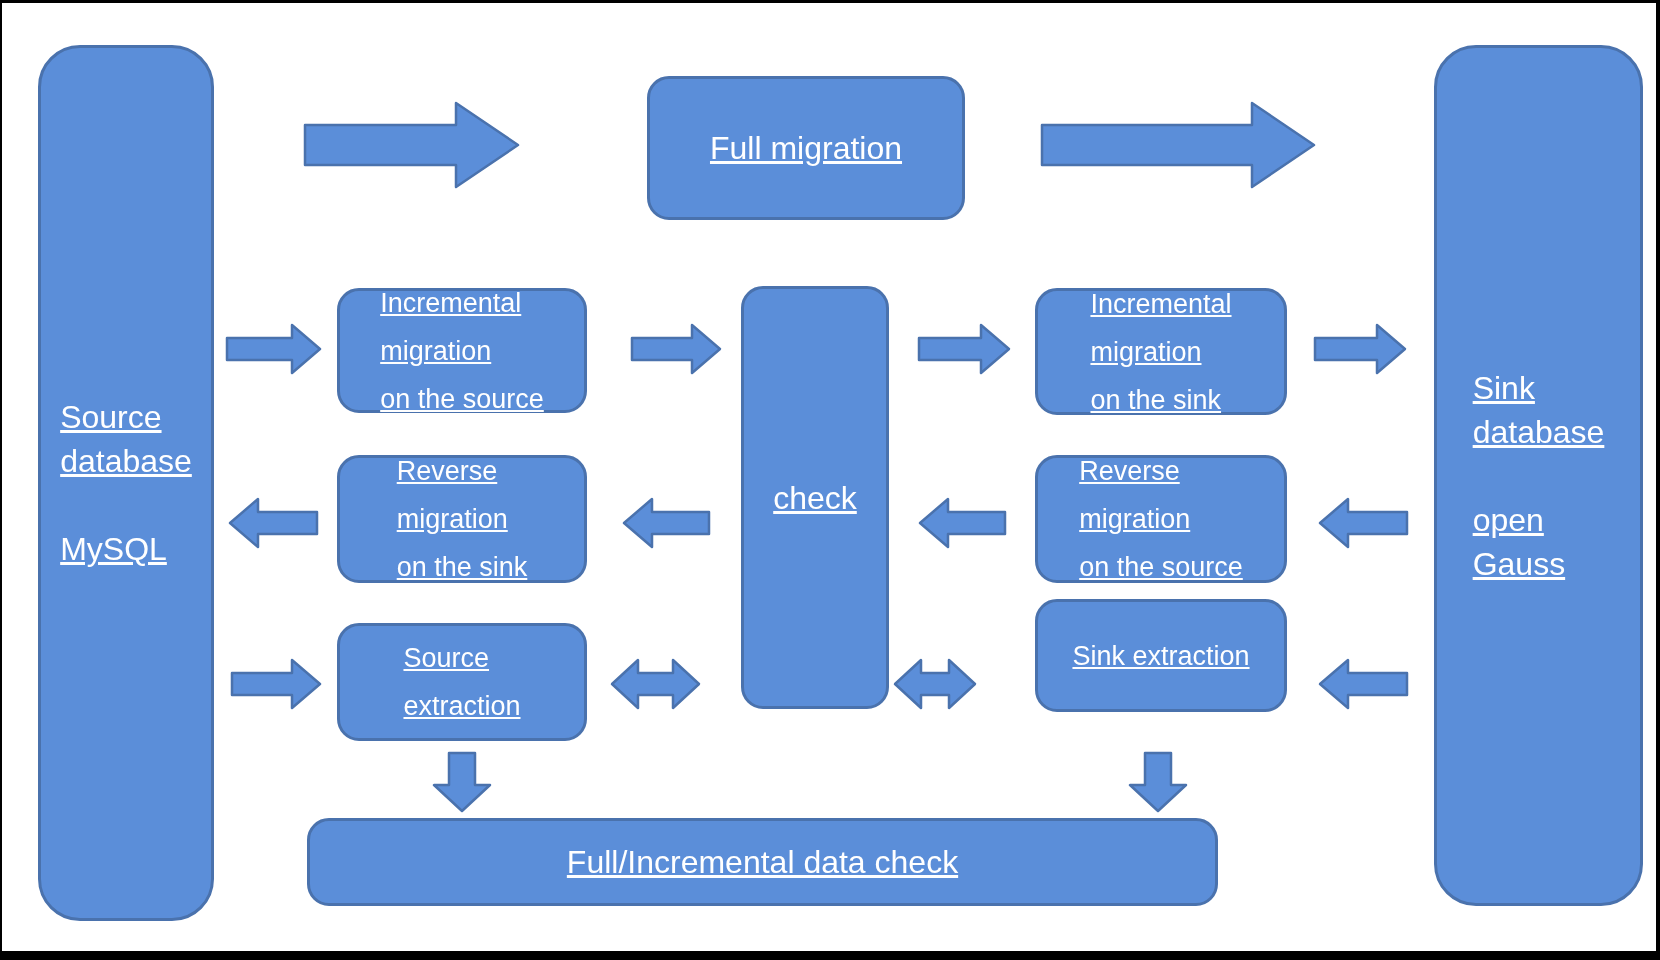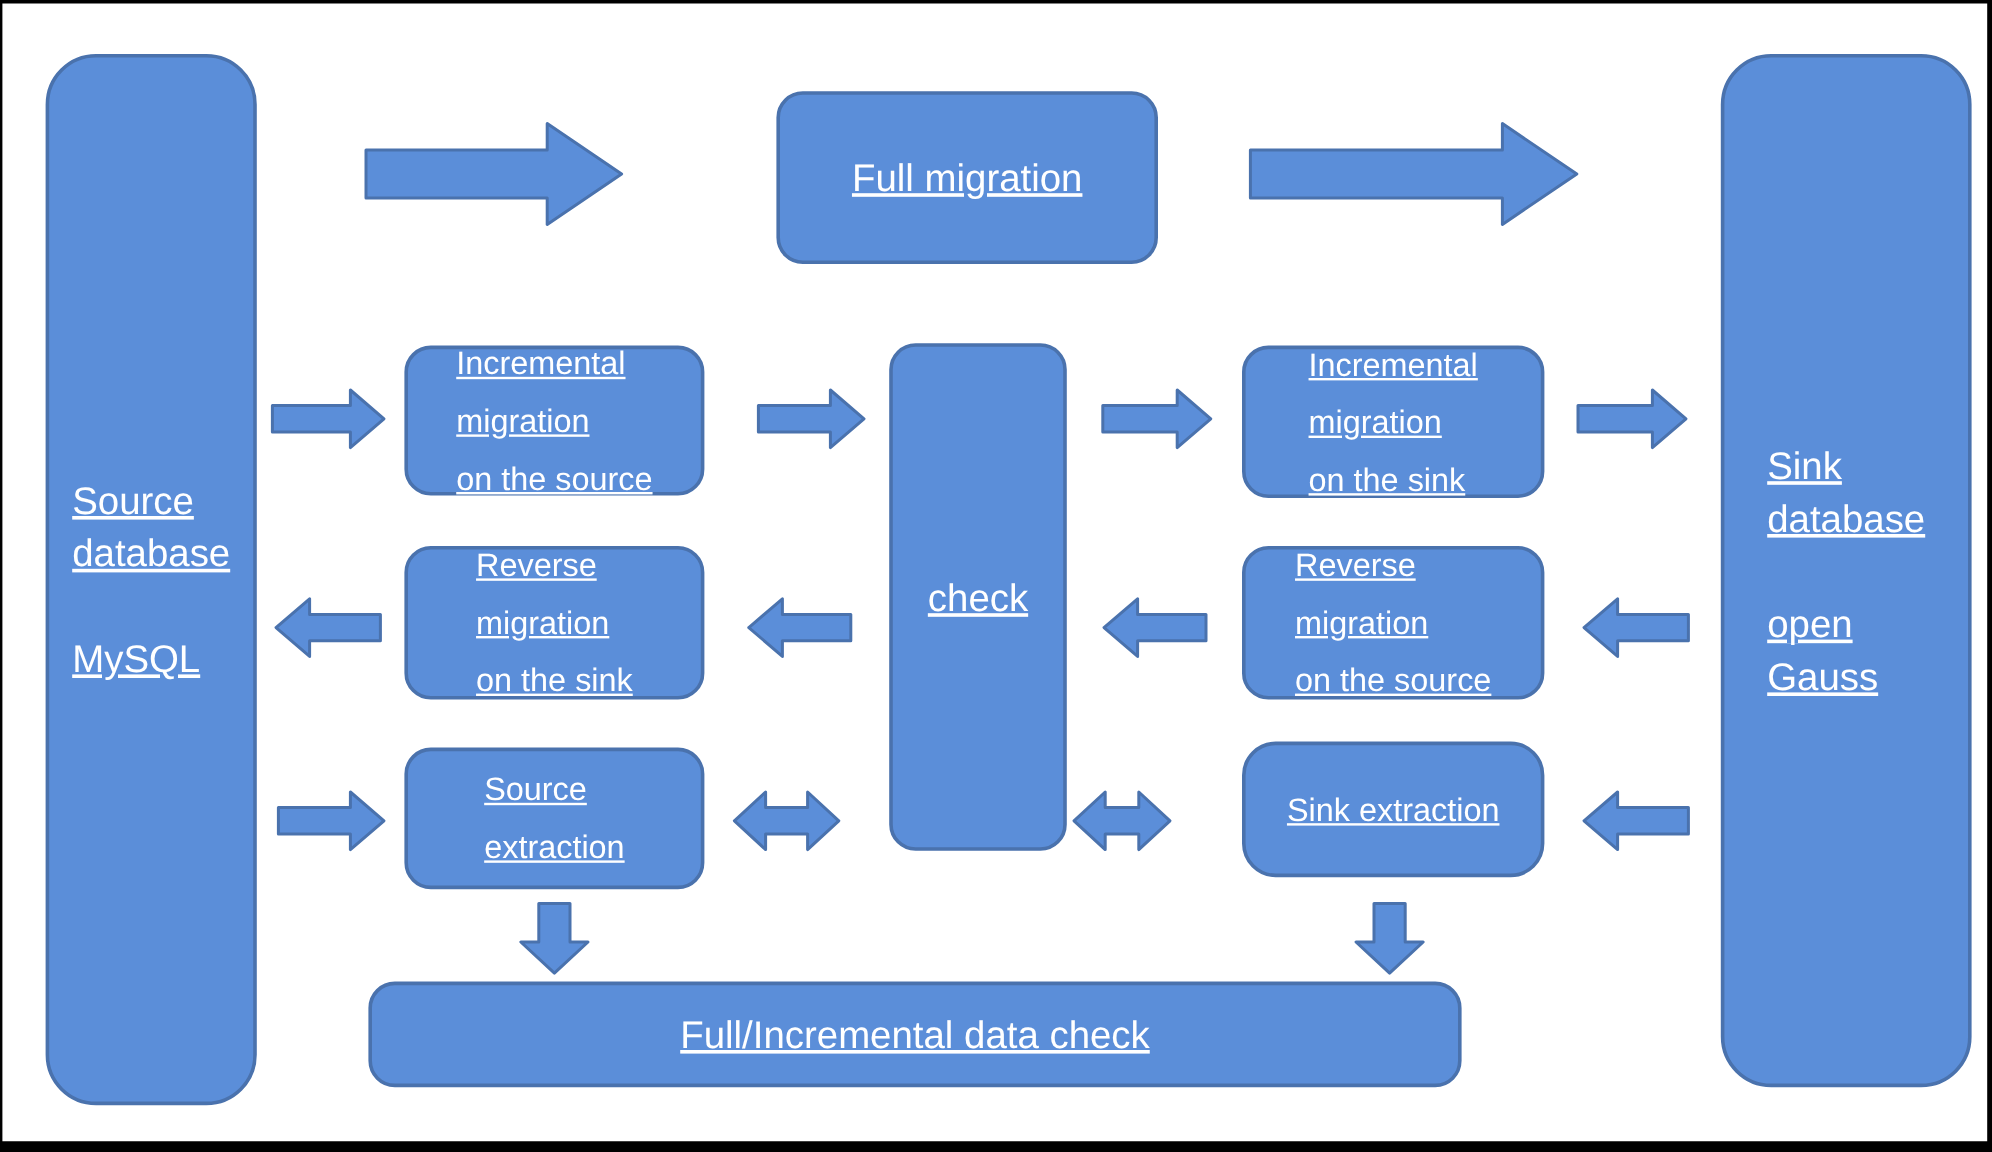--- a/index.html
+++ b/index.html
@@ -38,21 +38,21 @@
   
   #src-pillar{left:36px;top:42px;width:176px;height:876px;}
   #snk-pillar{left:1432px;top:42px;width:209px;height:861px;}
   #full-mig{left:645px;top:73px;width:318px;height:144px;}
   #kafka{left:739px;top:283px;width:148px;height:423px;}
   #inc-src{left:335px;top:285px;width:250px;height:125px;}
   #rev-snk{left:335px;top:452px;width:250px;height:128px;}
   #src-ext{left:335px;top:620px;width:250px;height:118px;}
   #inc-snk{left:1033px;top:285px;width:252px;height:127px;}
   #rev-src{left:1033px;top:452px;width:252px;height:128px;}
-  #snk-ext{left:1033px;top:615px;width:252px;height:113px;border-radius:28px;}
+  #snk-ext{left:1033px;top:596px;width:252px;height:113px;}
   #data-check{left:305px;top:815px;width:911px;height:88px;}
 </style>
 </head>
 <body>
 
 <div id="canvas">
 
   <svg id="arrow-layer" viewBox="0 0 1654 948" xmlns="http://www.w3.org/2000/svg">
 
     <polygon points="303,122 454,122 454,100 516,142 454,184 454,162 303,162"></polygon>

